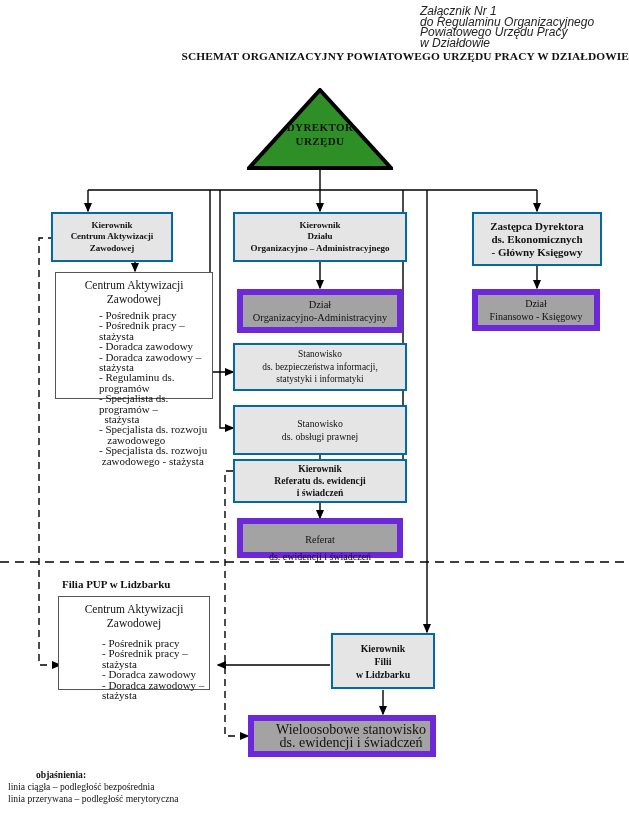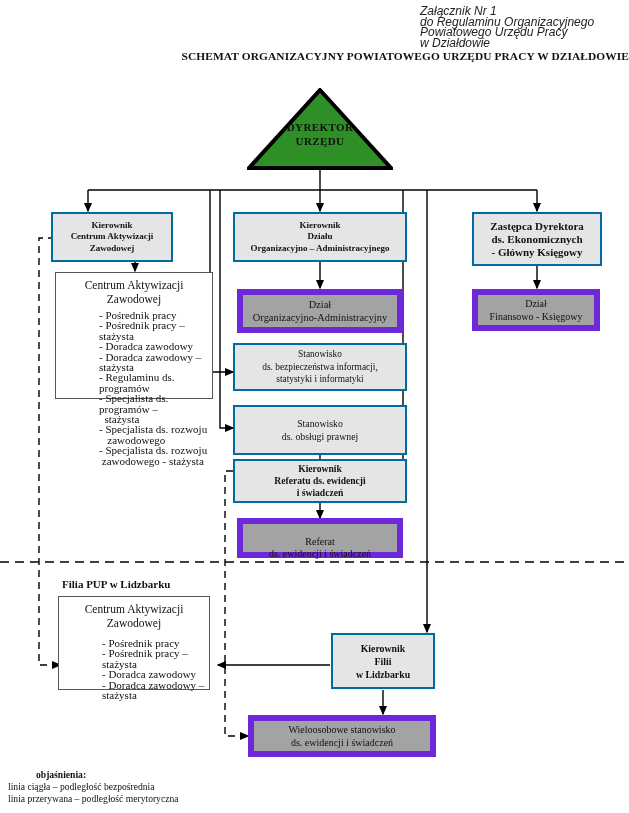--- a/index.html
+++ b/index.html
@@ -165,21 +165,21 @@
 ds. obsługi prawnej</div>
   </div>
 
   <div class="node yel" style="left:233px;top:459px;width:174px;height:44px;font-size:9.6px;">
     <div class="txt" style="white-space:pre-line;line-height:12px;">Kierownik
 Referatu ds. ewidencji
 i świadczeń</div>
   </div>
 
   <div class="node wht" style="left:237px;top:518px;width:166px;height:40px;font-size:10px;">
-    <div class="txt" style="white-space:pre-line;line-height:12px;margin-top:20px;">Referat
+    <div class="txt" style="white-space:pre-line;line-height:17px;margin-top:20px;">Referat
 ds. ewidencji i świadczeń</div>
   </div>
 
   <div class="node wht" style="left:472px;top:289px;width:128px;height:42px;font-size:10px;">
     <div class="txt" style="white-space:pre-line;line-height:13px;">Dział
 Finansowo - Księgowy</div>
   </div>
 
   <div class="filia-label">Filia PUP w Lidzbarku</div>
 
@@ -193,21 +193,21 @@
       <li>- Doradca zawodowy – stażysta</li>
     </ul>
   </div>
 
   <div class="node yel" style="left:331px;top:633px;width:104px;height:56px;font-size:9.8px;">
     <div class="txt" style="white-space:pre-line;line-height:13px;">Kierownik
 Filii
 w Lidzbarku</div>
   </div>
 
-  <div class="node wht" style="left:248px;top:715px;width:188px;height:42px;font-size:10px;">
+  <div class="node wht" style="left:248px;top:715px;width:188px;height:42px;font-size:14px;justify-content:flex-end;">
     <div class="txt" style="white-space:pre-line;line-height:13px;">Wieloosobowe  stanowisko
 ds. ewidencji i świadczeń</div>
   </div>
 
   <div class="legend">
     <div class="lg-title">objaśnienia:</div>
     <div>linia ciągła – podległość bezpośrednia</div>
     <div>linia przerywana – podległość merytoryczna</div>
   </div>
 

